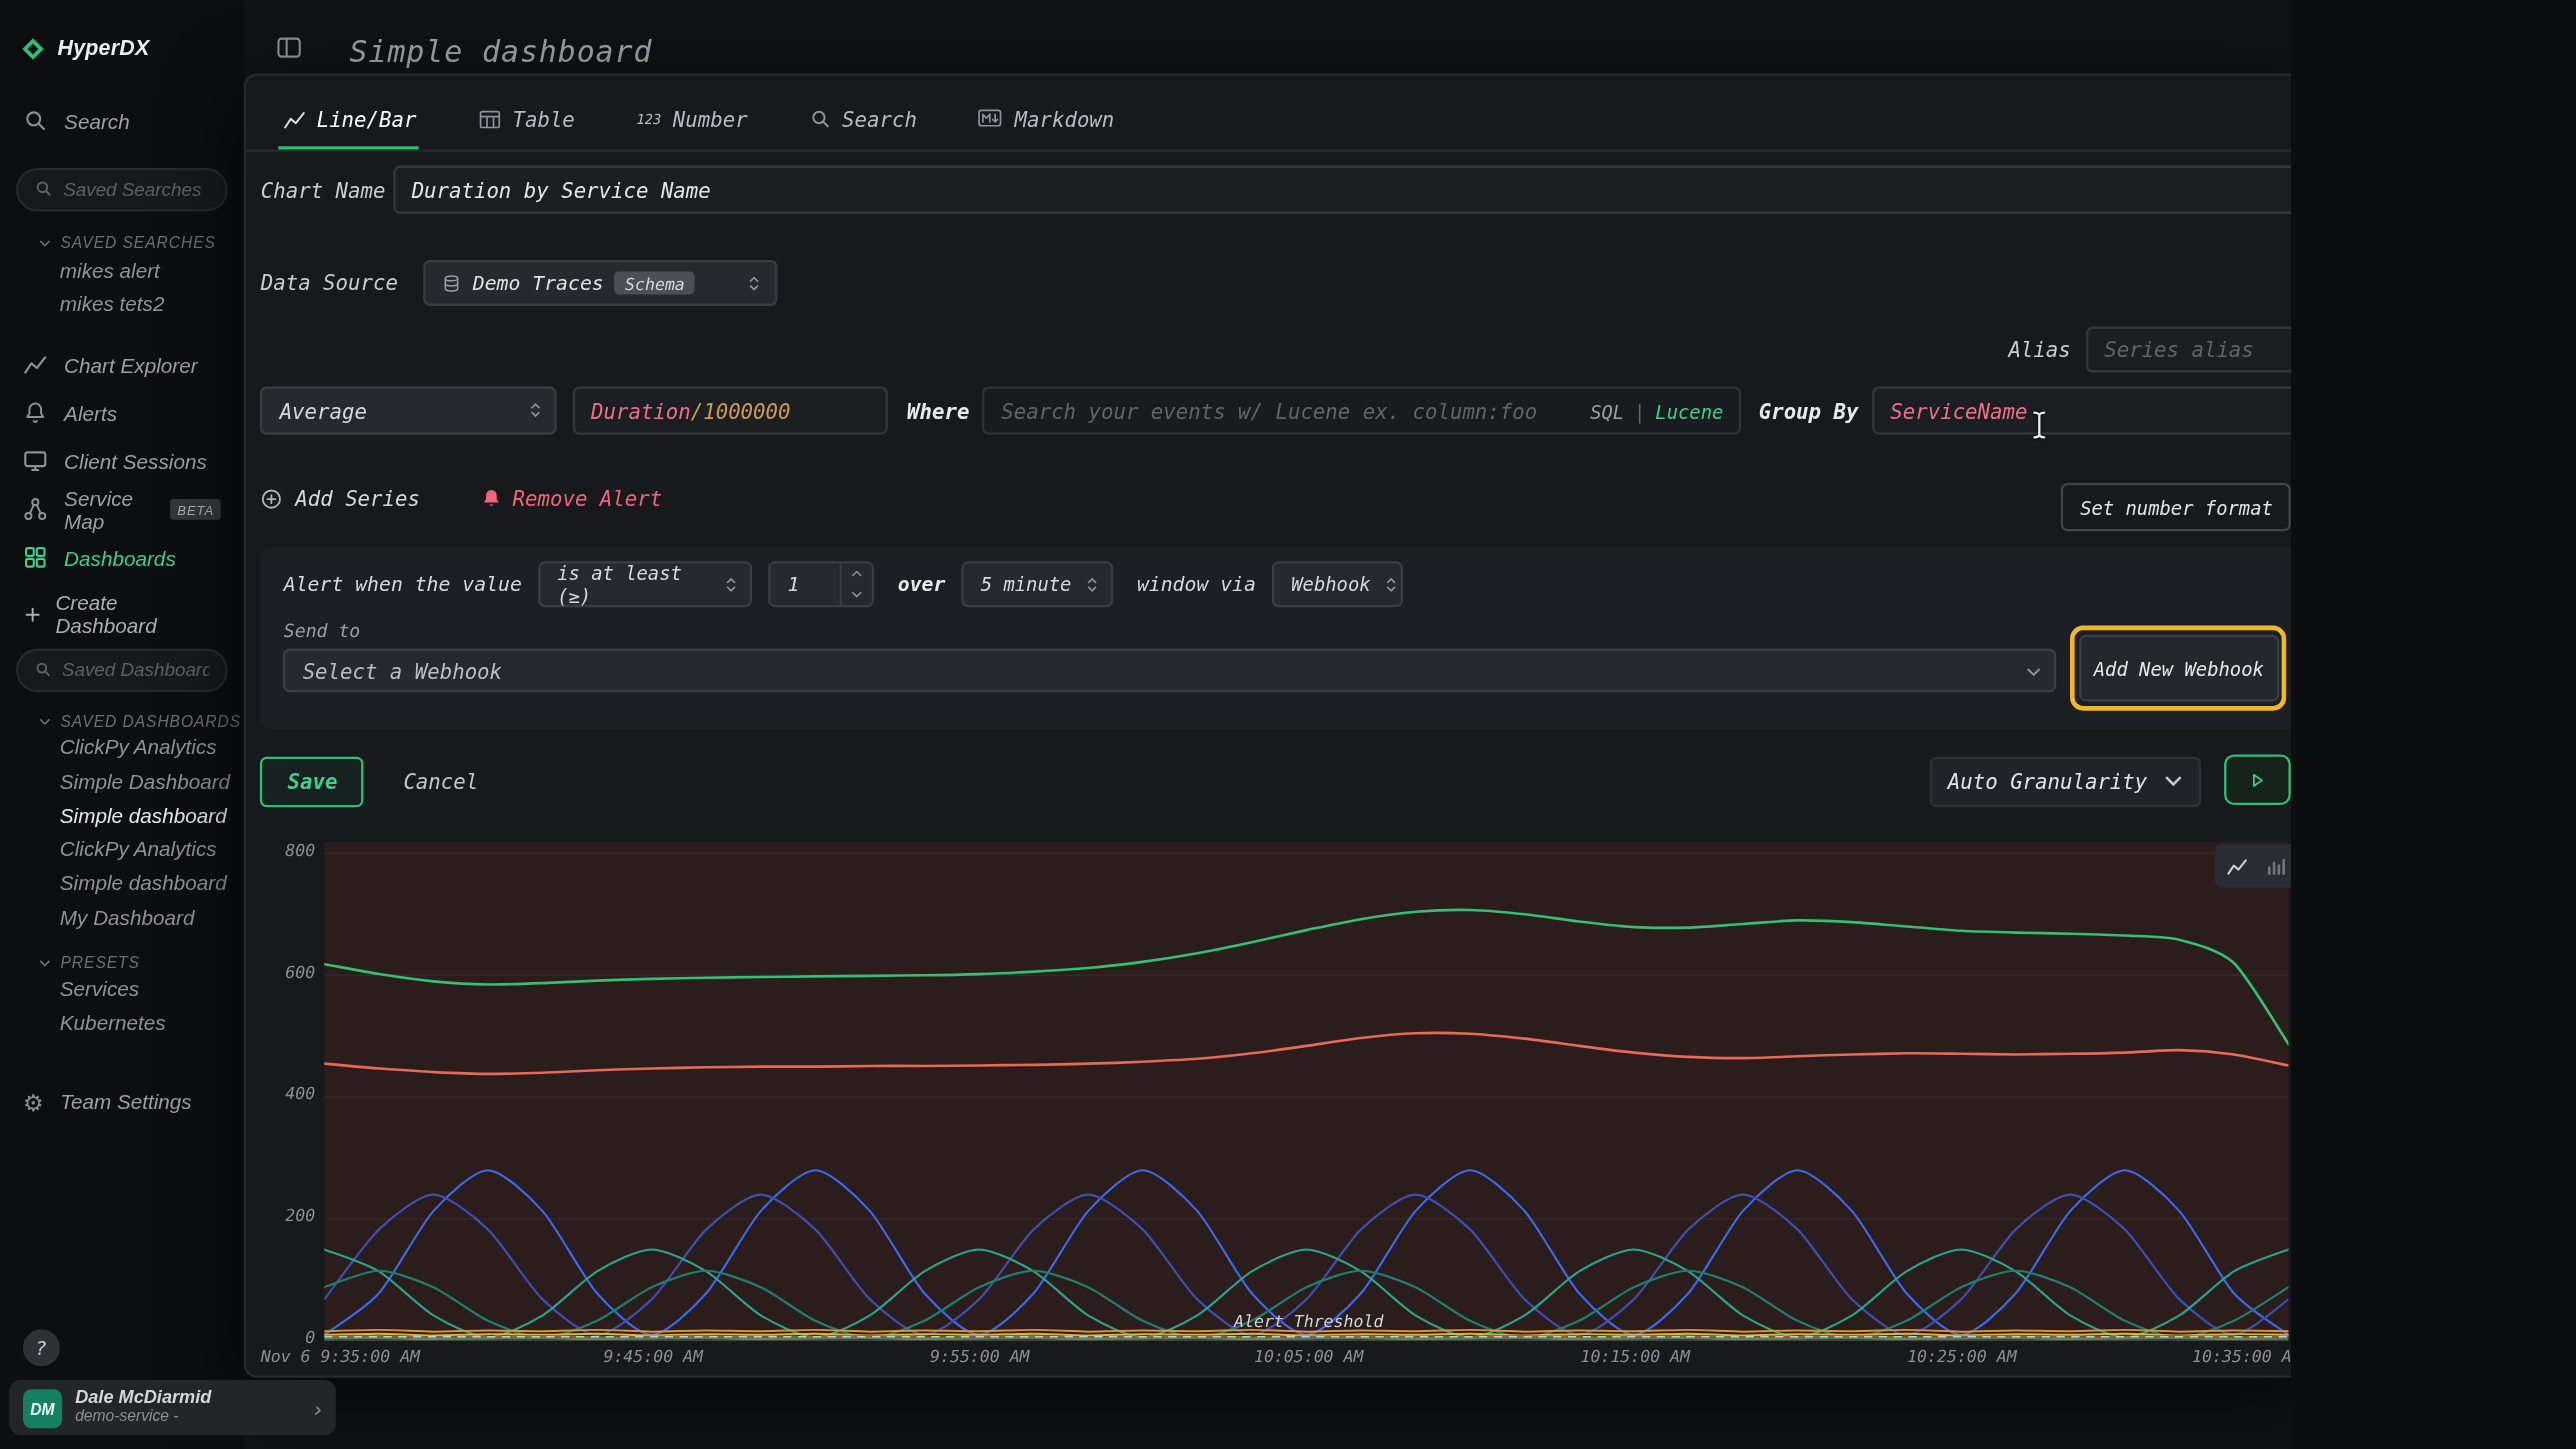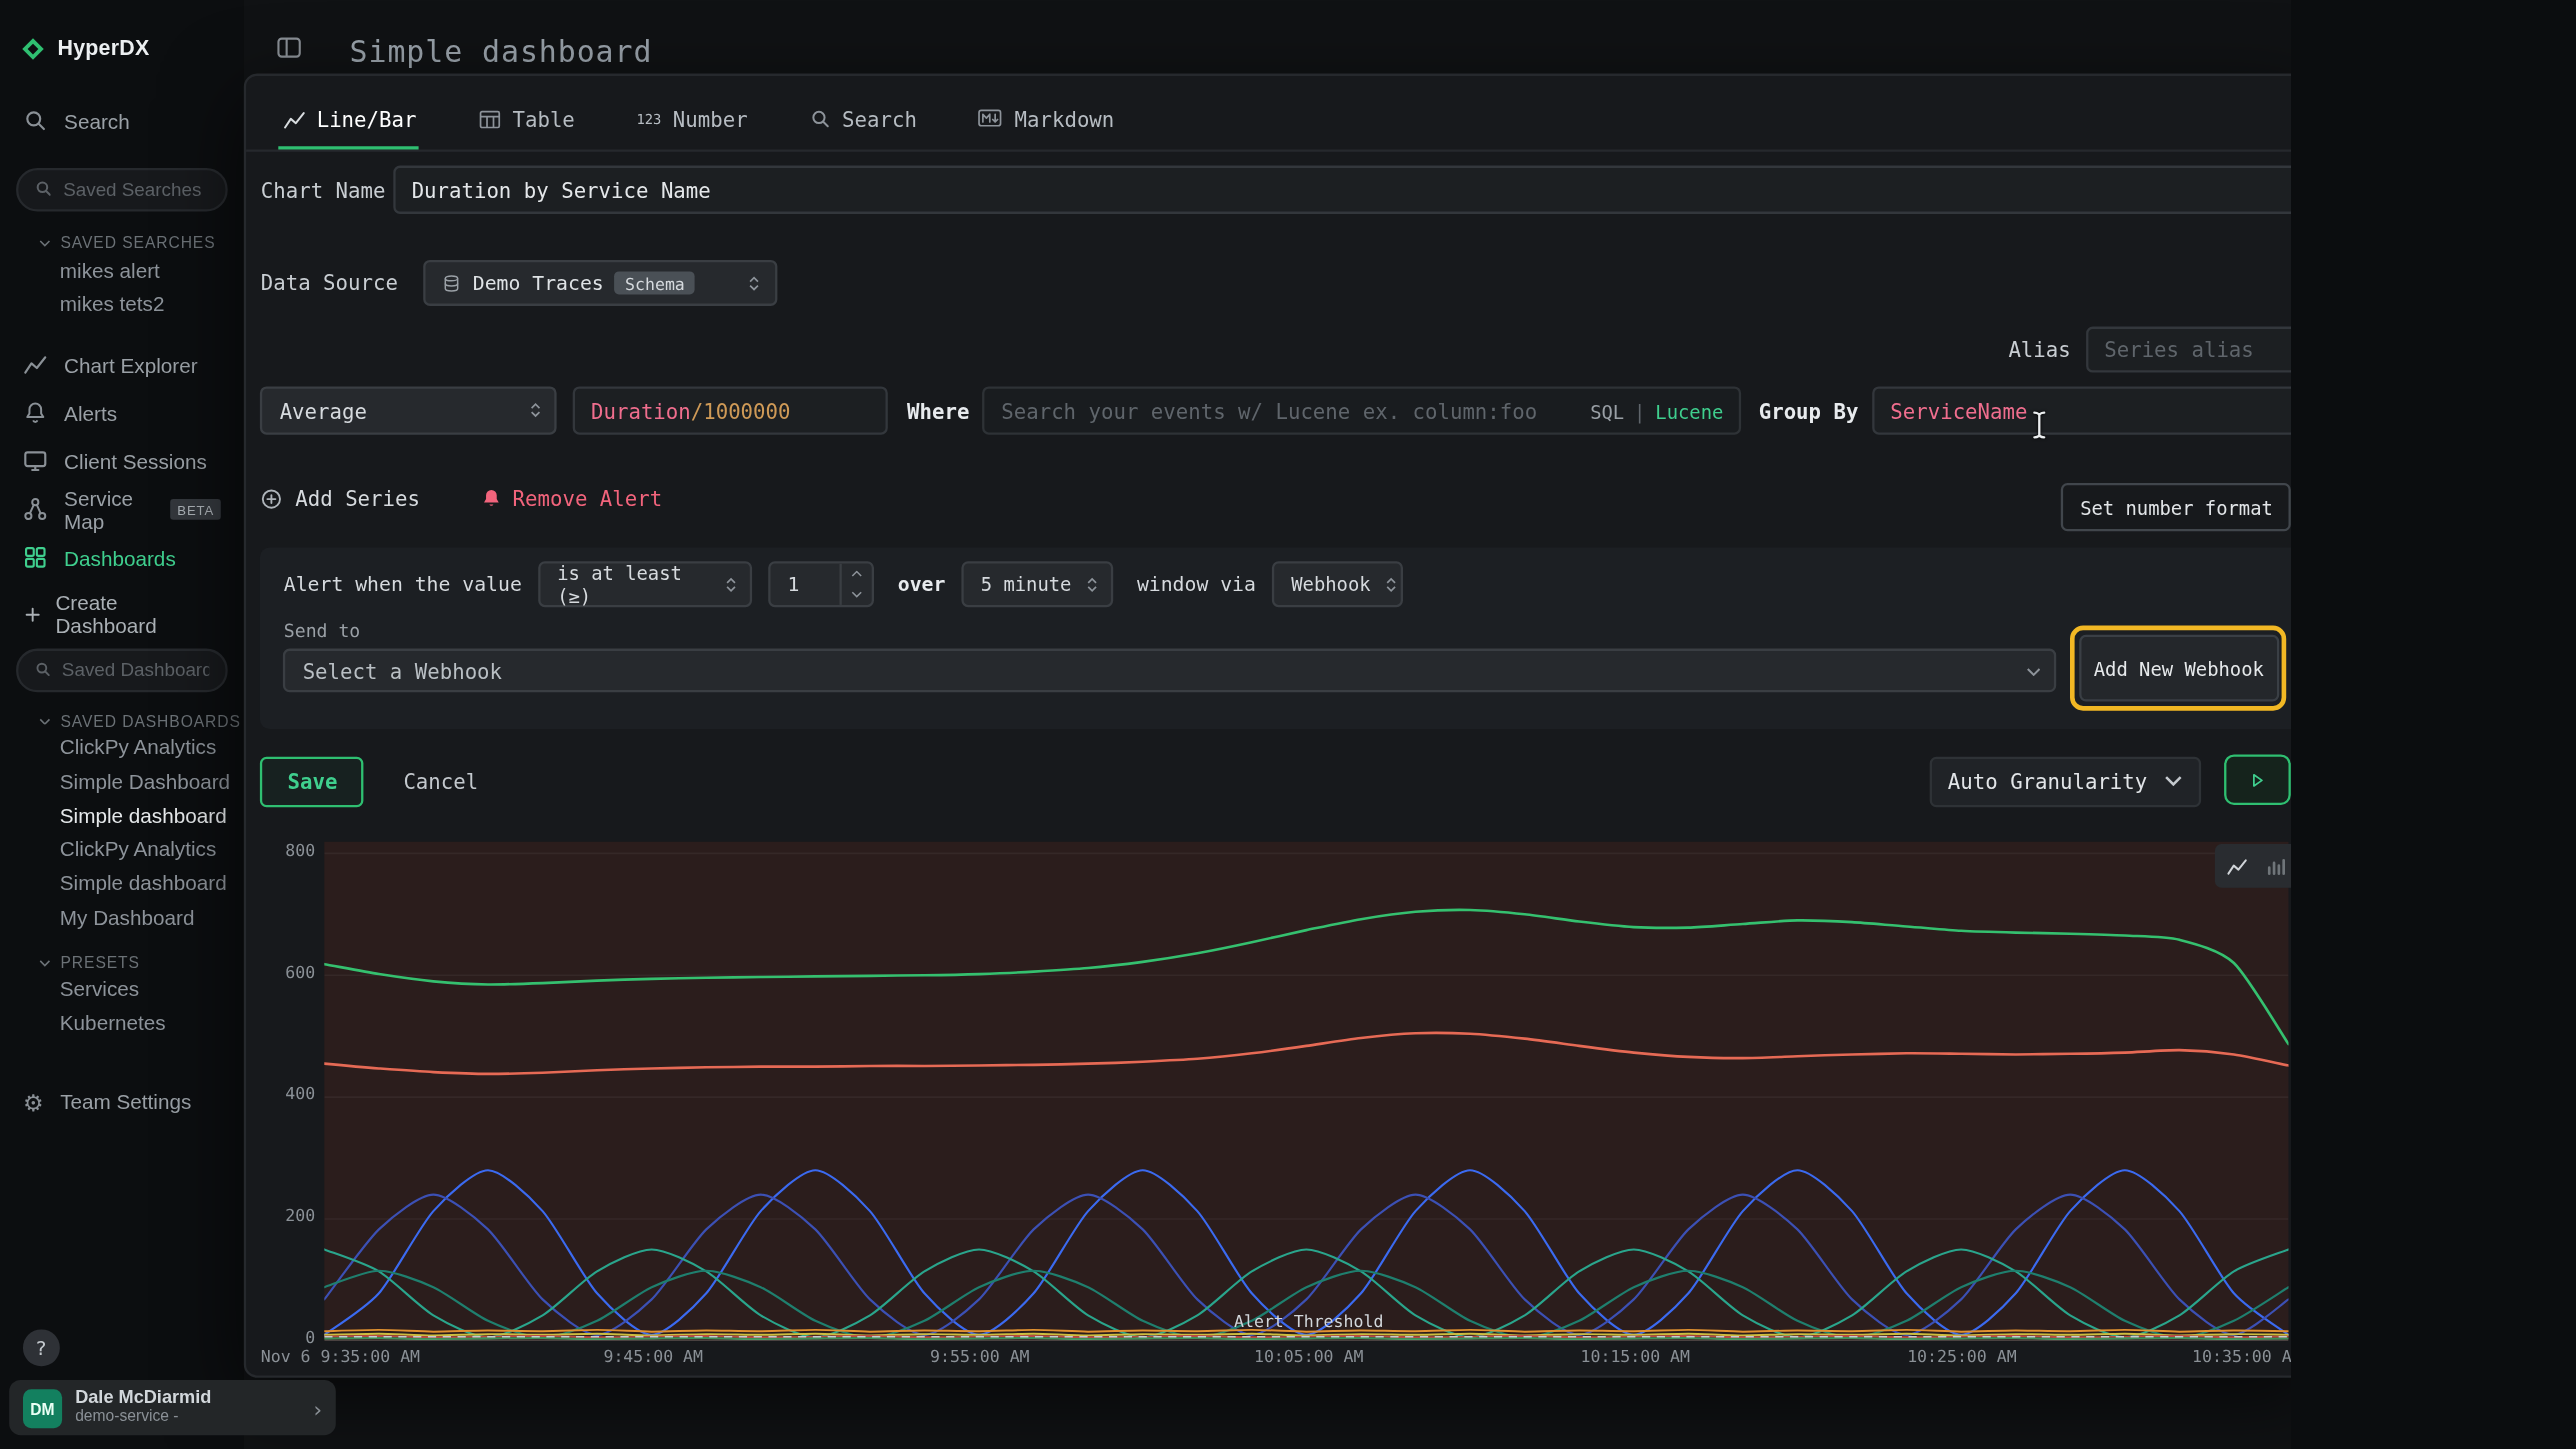--- a/index.html
+++ b/index.html
@@ -1,16 +1,16 @@
 <!DOCTYPE html>
 <html style="font-size:11.4px"><head>
 <meta charset="utf-8">
 <style>
   html,body{margin:0;padding:0;background:#0b0d0f;}
-  .stage{position:relative;width:2291px;height:1450px;overflow:hidden;background:#701a75;}
+  .stage{position:relative;width:2291px;height:1450px;overflow:hidden;background:#701a75;font-style:italic;}
   .viewport{position:absolute;left:0;top:0;width:1120px;height:630px;transform:scale(2.3);transform-origin:0 0;
     background:#101214;font-family:"DejaVu Sans Mono",monospace;color:#c3c8cd;
     -webkit-font-smoothing:antialiased;}
   .abs{position:absolute;}
   svg{display:block;}
 
   
   .sidebar{position:absolute;left:0;top:0;width:106px;height:630px;background:#0c0e10;z-index:2;
     font-family:"Liberation Sans",sans-serif;}
   .brand{display:flex;align-items:center;gap:5px;padding:14.3px 0 0 9.3px;height:14.3px;}

